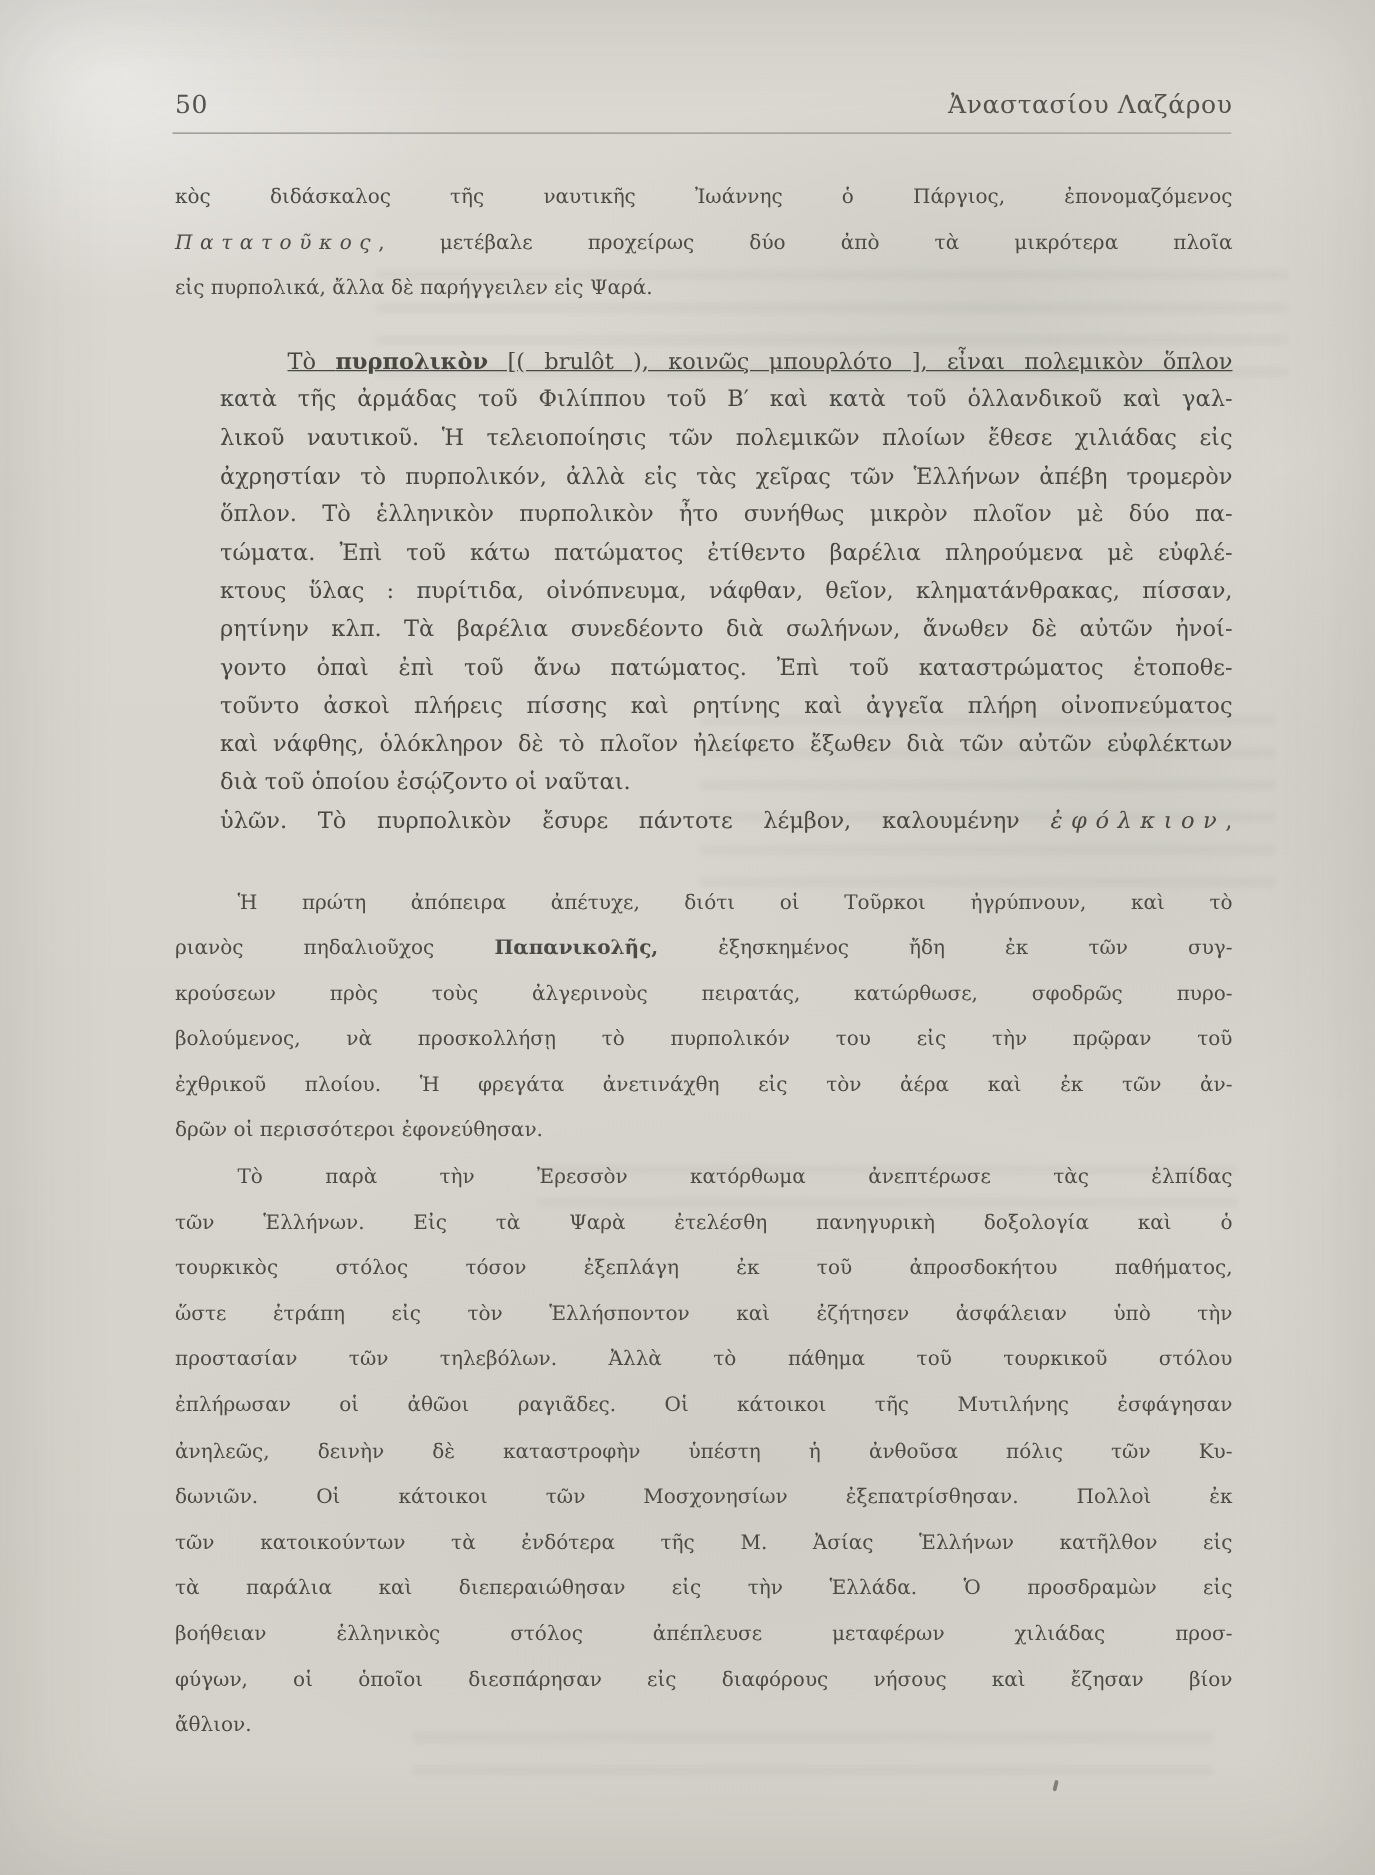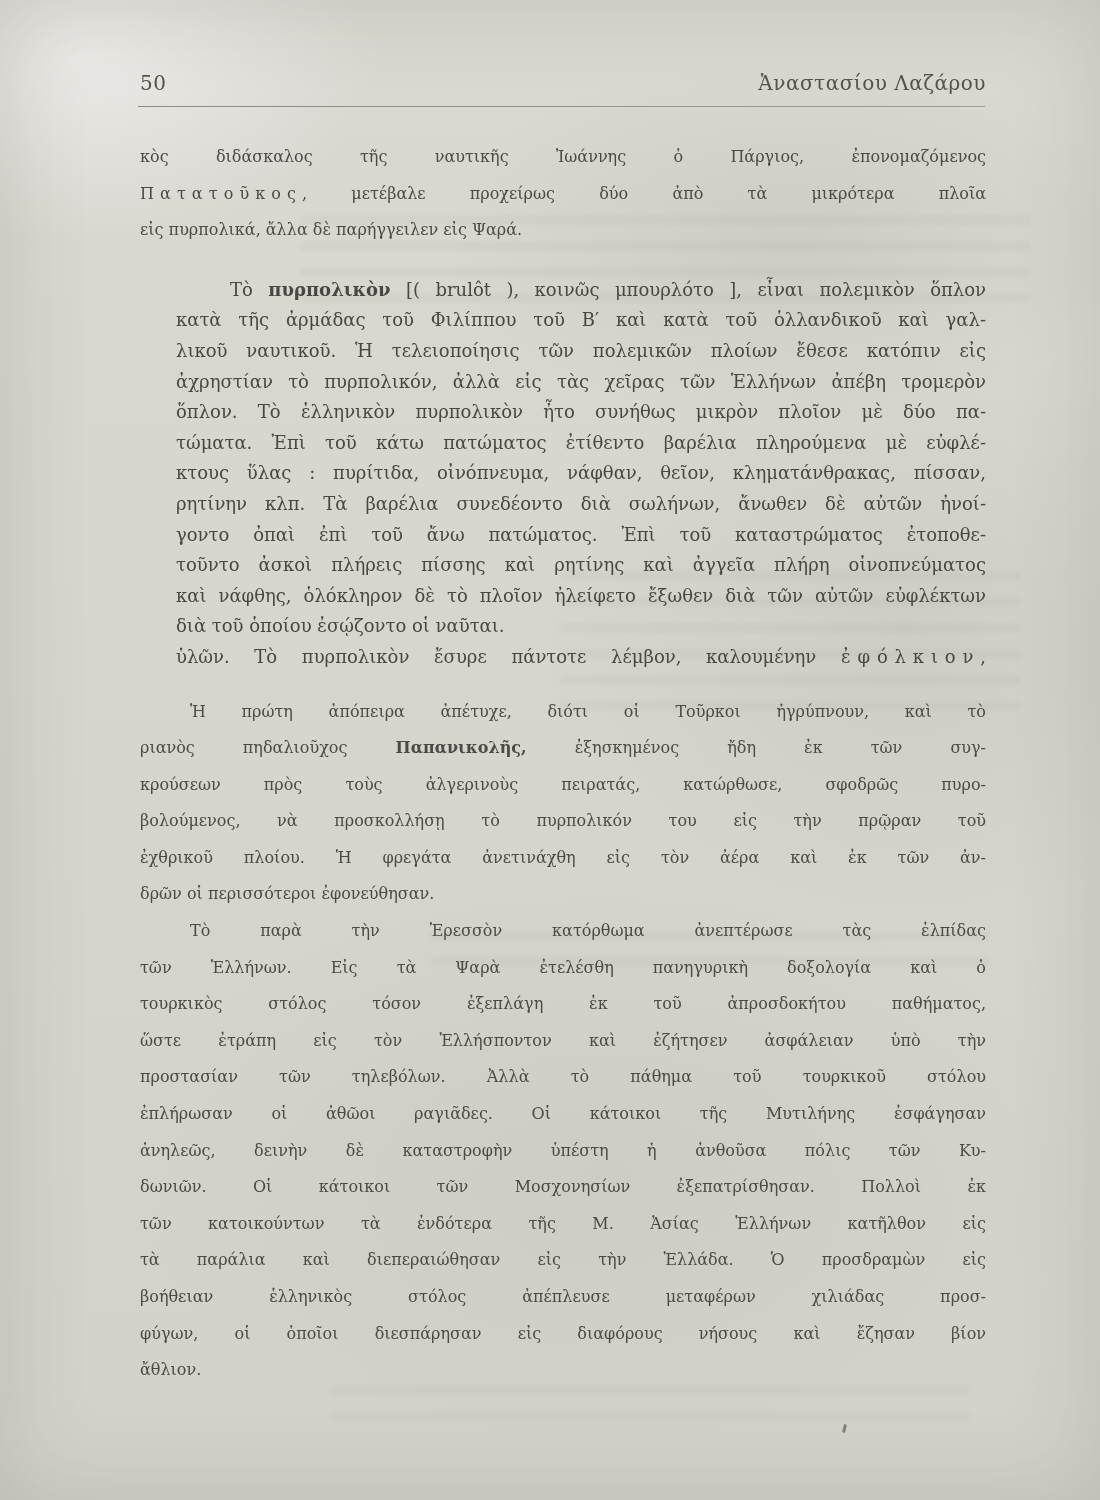--- a/index.html
+++ b/index.html
@@ -32,29 +32,29 @@
   }
   .rule {
     position:absolute; left:138px; top:106px; width:847px; height:1px;
     background:linear-gradient(90deg, #8d8b85, #97948e 60%, #a29f98);
   }
 
   .body-block { position:absolute; left:140px; top:139px; width:846px; }
 
   .para { font-size:16px; line-height:36.6px; }
   .petit { margin:26px 0 0 36px; width:810px; font-size:18px; line-height:30.6px; color:#494742; }
-  .p2 { margin-top:21px; }
+  .p2 { margin-top:31px; }
 
   .ln { text-align:justify; text-align-last:justify; }
   .ln.last { text-align:justify; text-align-last:left; }
   .ind { text-indent:50px; }
-  .petit .ind { text-indent:54px; }
+  .petit .ind { text-indent:54px;text-decoration:underline; }
 
   .bold { font-weight:700; }
-  .sperr { letter-spacing:0.38em; }
+  .sperr { letter-spacing:0.38em;font-style:italic; }
 
   .speck {
     position:absolute; left:843px; top:1424px; width:3px; height:9px;
     background:rgba(62,60,54,0.55); border-radius:2px; transform:rotate(14deg);
   }
 </style>
 </head>
 <body>
 
 <div class="page">
@@ -74,21 +74,21 @@
 
     <div class="para p1">
       <div class="ln">κὸς διδάσκαλος τῆς ναυτικῆς Ἰωάννης ὁ Πάργιος, ἐπονομαζόμενος</div>
       <div class="ln"><span class="sperr">Πατατοῦκος</span><span>, μετέβαλε προχείρως δύο ἀπὸ τὰ μικρότερα πλοῖα</span></div>
       <div class="ln last">εἰς πυρπολικά, ἄλλα δὲ παρήγγειλεν εἰς Ψαρά.</div>
     </div>
 
     <div class="petit">
       <div class="ln ind"><span>Τὸ </span><span class="bold">πυρπολικὸν</span><span> [( brulôt ), κοινῶς μπουρλότο ], εἶναι πολεμικὸν ὅπλον</span></div>
       <div class="ln">κατὰ τῆς ἀρμάδας τοῦ Φιλίππου τοῦ Β′ καὶ κατὰ τοῦ ὁλλανδικοῦ καὶ γαλ-</div>
-      <div class="ln">λικοῦ ναυτικοῦ. Ἡ τελειοποίησις τῶν πολεμικῶν πλοίων ἔθεσε κατόπιν εἰς</div>
+      <div class="ln">λικοῦ ναυτικοῦ. Ἡ τελειοποίησις τῶν πολεμικῶν πλοίων ἔθεσε χιλιάδας εἰς</div>
       <div class="ln">ἀχρηστίαν τὸ πυρπολικόν, ἀλλὰ εἰς τὰς χεῖρας τῶν Ἑλλήνων ἀπέβη τρομερὸν</div>
       <div class="ln">ὅπλον. Τὸ ἑλληνικὸν πυρπολικὸν ἦτο συνήθως μικρὸν πλοῖον μὲ δύο πα-</div>
       <div class="ln">τώματα. Ἐπὶ τοῦ κάτω πατώματος ἐτίθεντο βαρέλια πληρούμενα μὲ εὐφλέ-</div>
       <div class="ln">κτους ὕλας : πυρίτιδα, οἰνόπνευμα, νάφθαν, θεῖον, κληματάνθρακας, πίσσαν,</div>
       <div class="ln">ρητίνην κλπ. Τὰ βαρέλια συνεδέοντο διὰ σωλήνων, ἄνωθεν δὲ αὐτῶν ἠνοί-</div>
       <div class="ln">γοντο ὀπαὶ ἐπὶ τοῦ ἄνω πατώματος. Ἐπὶ τοῦ καταστρώματος ἐτοποθε-</div>
       <div class="ln">τοῦντο ἀσκοὶ πλήρεις πίσσης καὶ ρητίνης καὶ ἀγγεῖα πλήρη οἰνοπνεύματος</div>
       <div class="ln">καὶ νάφθης, ὁλόκληρον δὲ τὸ πλοῖον ἠλείφετο ἔξωθεν διὰ τῶν αὐτῶν εὐφλέκτων</div>
       <div class="ln last">διὰ τοῦ ὁποίου ἐσῴζοντο οἱ ναῦται.</div>
       <div class="ln"><span>ὑλῶν. Τὸ πυρπολικὸν ἔσυρε πάντοτε λέμβον, καλουμένην </span><span class="sperr">ἐφόλκιον</span><span>,</span></div>

